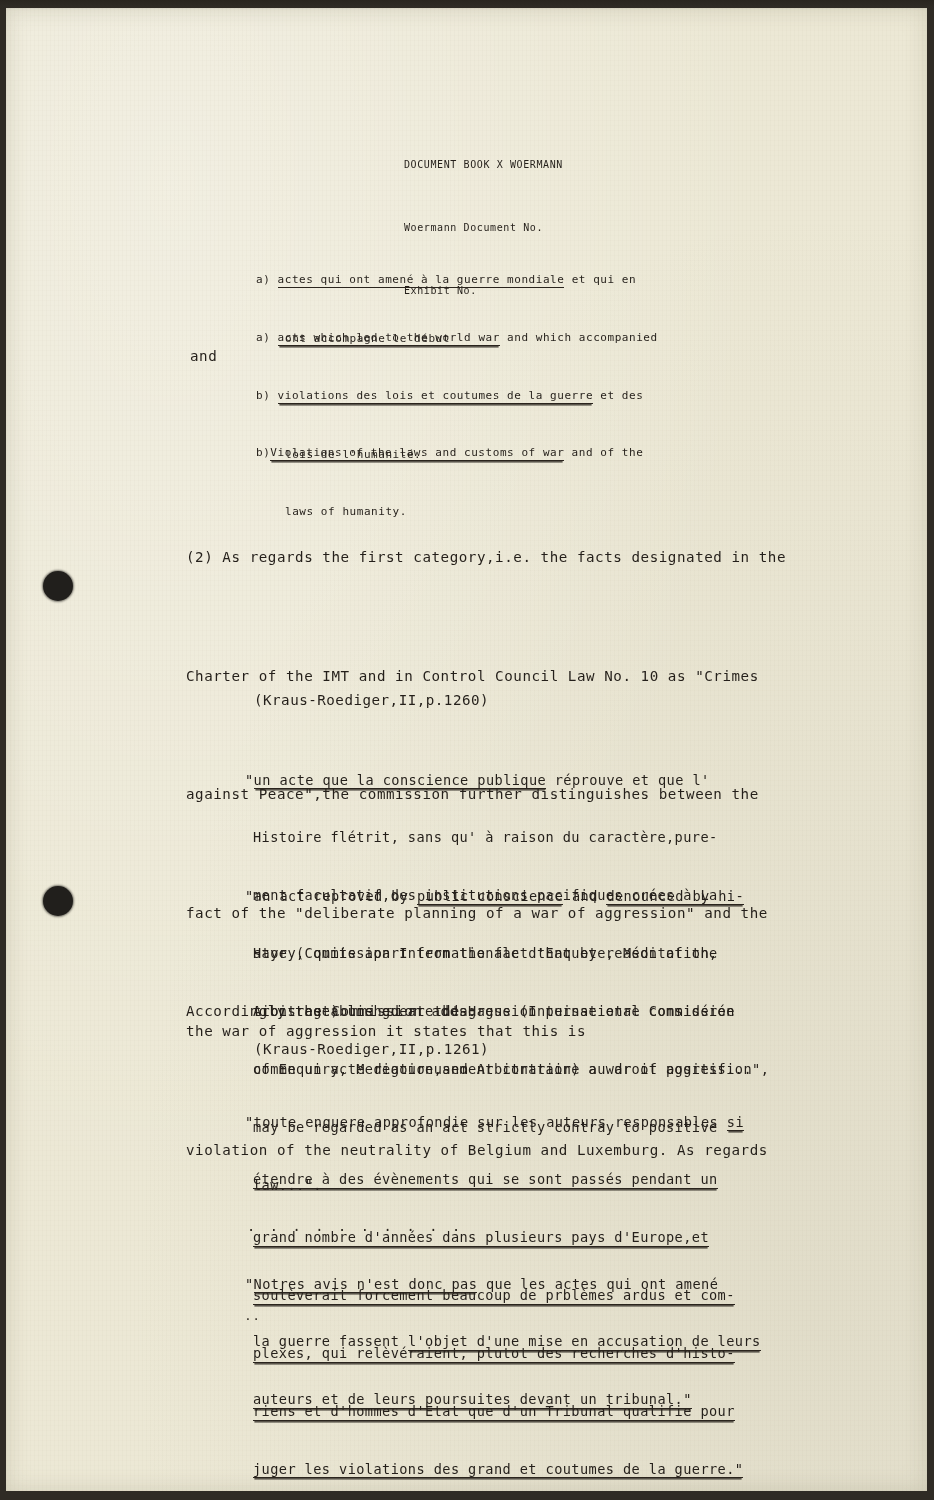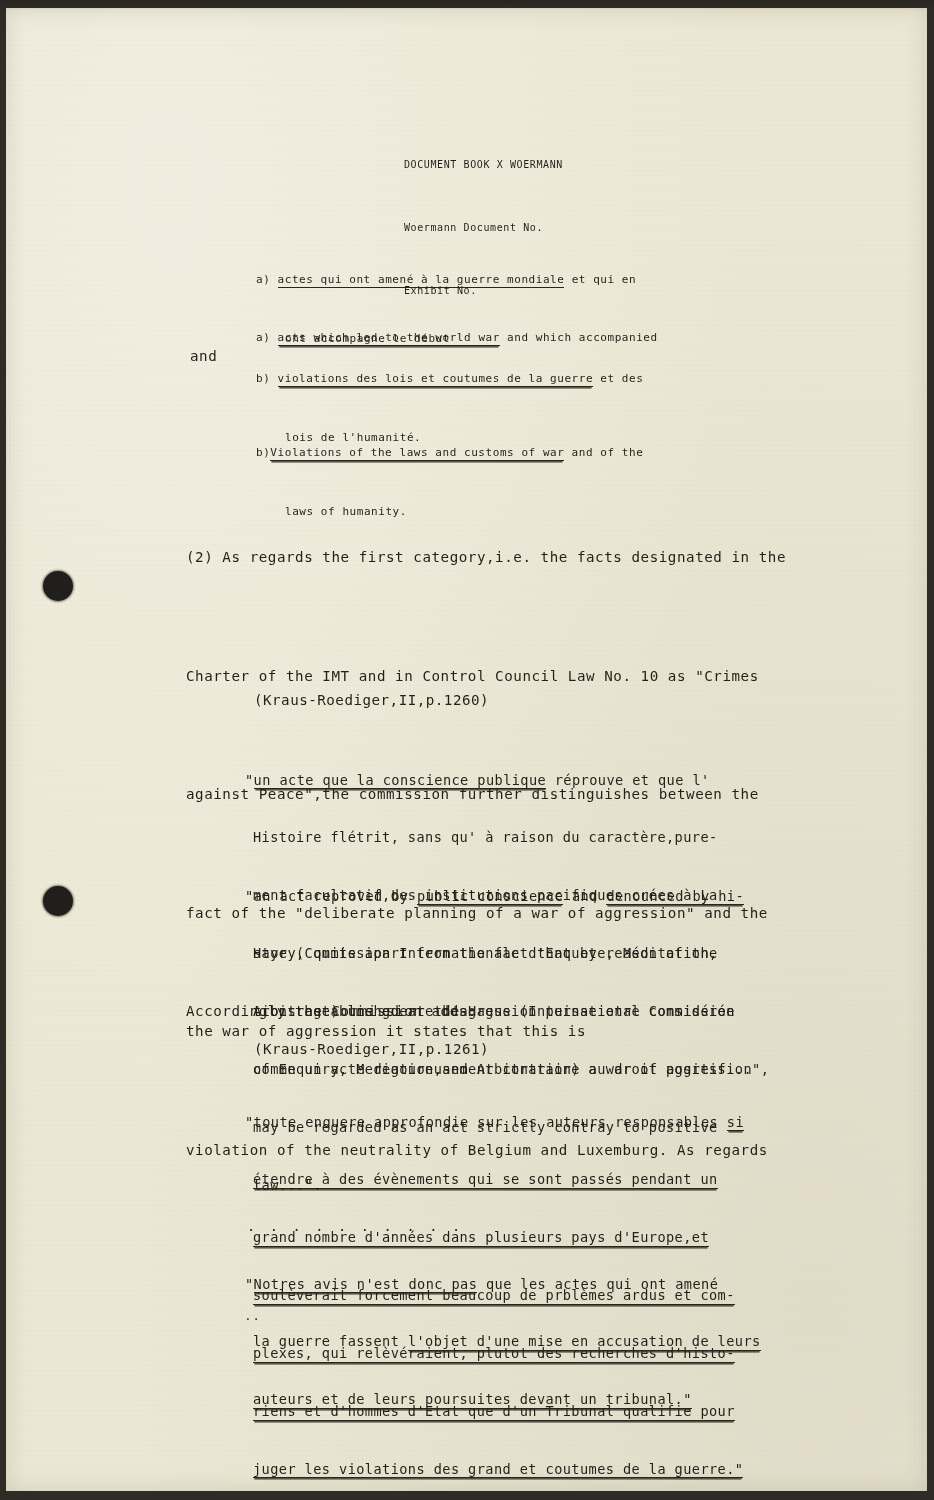--- a/index.html
+++ b/index.html
@@ -180,21 +180,21 @@
 
     <div class="blk clause" style="left:256px; top:231px;">
       <div><span class="lbl">a)</span> <span class="u">actes qui ont amené à la guerre mondiale</span><span> et qui en</span></div>
       <div style="padding-left:29px;">ont accompagne le début</div>
     </div>
 
     <div class="blk clause" style="left:256px; top:289px;">
       <div><span class="lbl">a)</span> <span class="ud">acts which led to the world war</span><span> and which accompanied</span></div>
     </div>
 
-    <div class="blk clause" style="left:256px; top:330px;">
+    <div class="blk clause" style="left:256px; top:347px;">
       <div><span class="lbl">b)</span> <span class="ud">violations des lois et coutumes de la guerre</span><span> et des</span></div>
       <div style="padding-left:29px;">lois de l'humanité.</div>
     </div>
 
     <div class="blk clause" style="left:256px; top:404px;">
       <div><span class="lbl">b)</span><span class="ud">Violations of the laws and customs of war</span><span> and of the</span></div>
       <div style="padding-left:29px;">laws of humanity.</div>
     </div>
 
     <div class="blk body-par">

